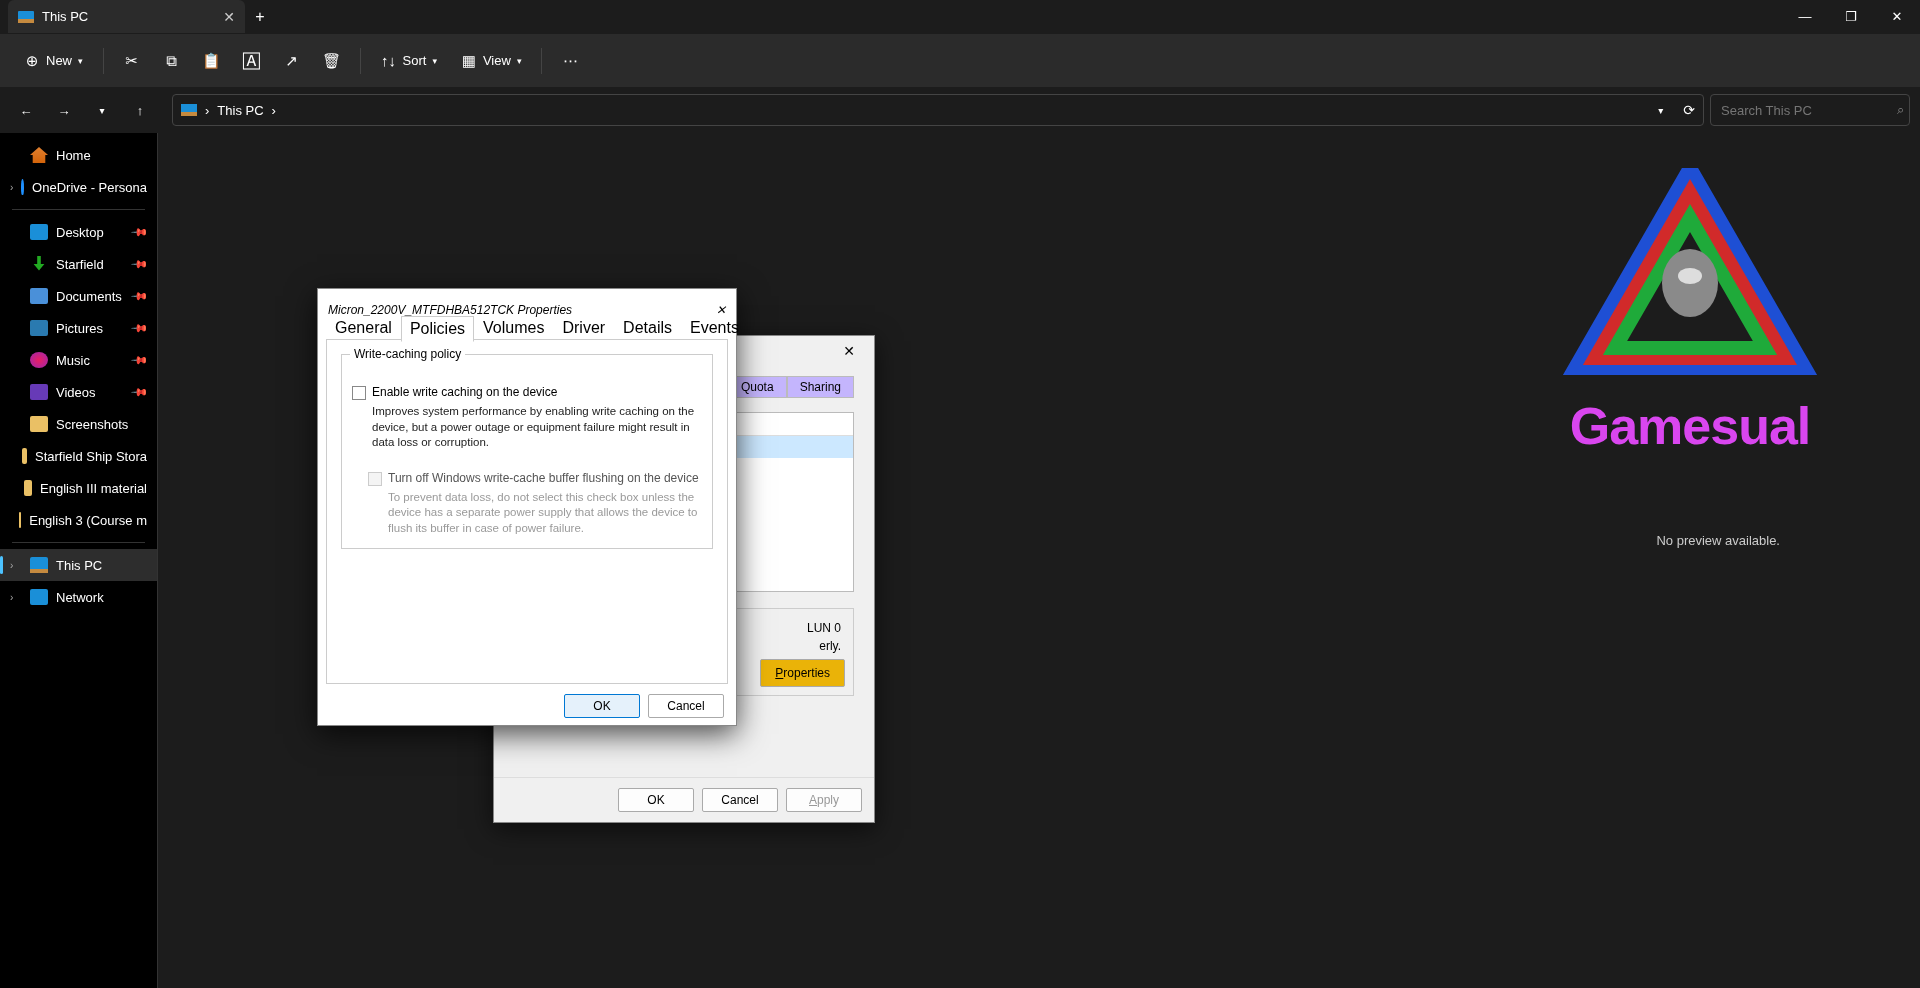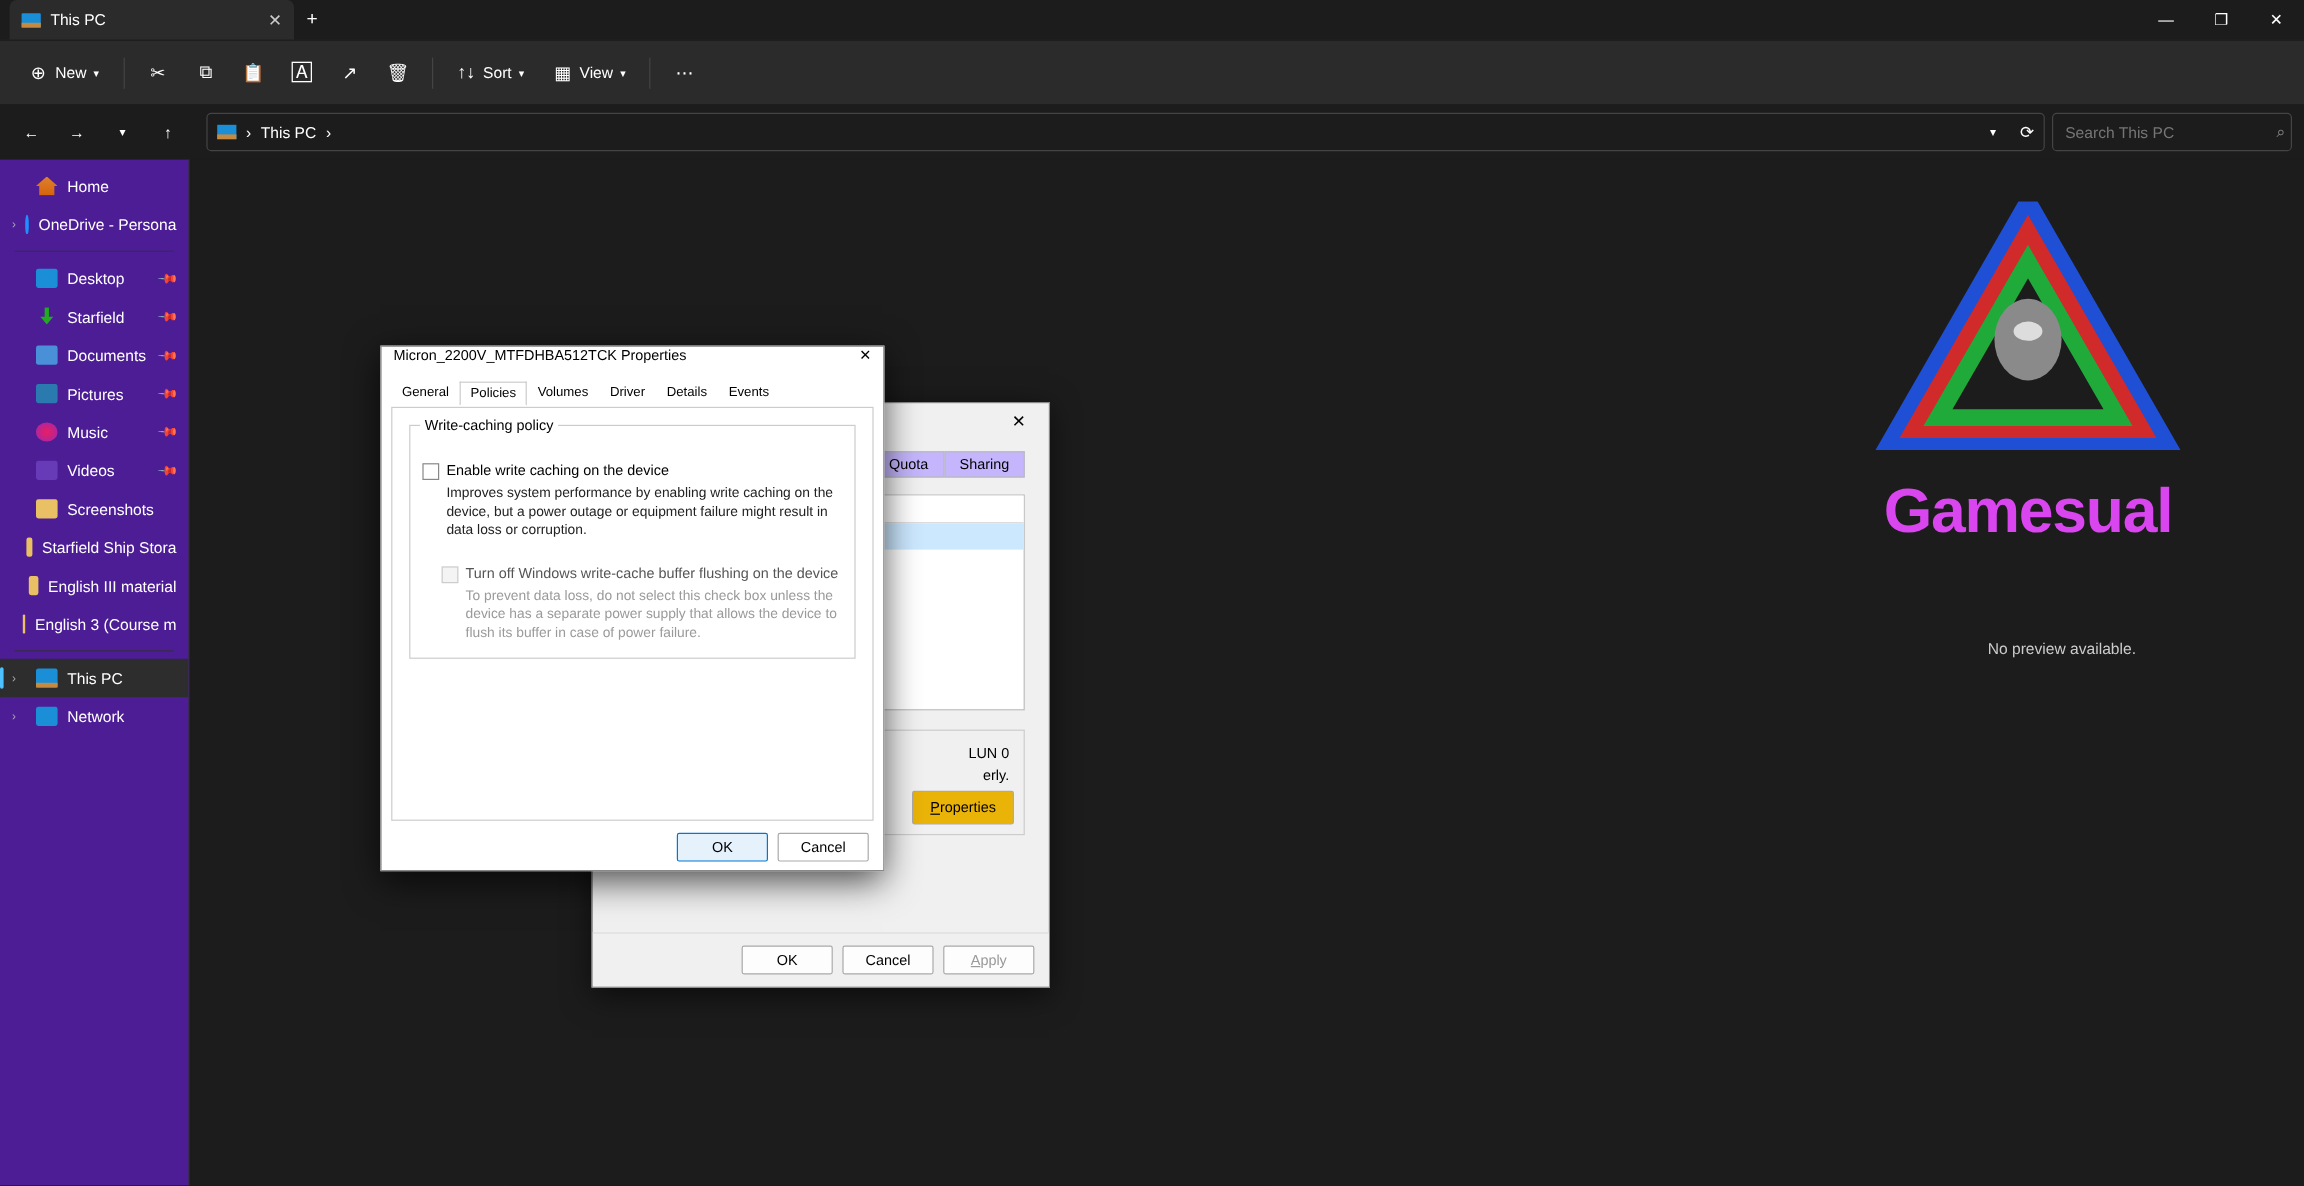--- a/index.html
+++ b/index.html
@@ -25,21 +25,21 @@
 .navbar { height:46px; background:#1c1c1c; display:flex; align-items:center; padding:0 10px; gap:6px; }
 .navbtn { width:32px; height:32px; display:flex; align-items:center; justify-content:center; cursor:pointer; color:#fff; }
 .addr { flex:1; height:32px; background:#1c1c1c; border:1px solid #444; border-radius:4px; display:flex; align-items:center; padding:0 8px; gap:8px; margin-left:10px; }
 .addr-icon { width:16px; height:12px; background:#1a8fd8; position:relative; }
 .addr-icon::after { content:""; position:absolute; bottom:0; left:0; right:0; height:4px; background:#c58a3f; }
 .search { width:200px; height:32px; background:#1c1c1c; border:1px solid #444; border-radius:4px; display:flex; align-items:center; padding:0 10px; color:#888; }
 .search input { background:none; border:none; flex:1; color:#e5e5e5; outline:none; font-size:13px; }
 
 
 .main { display:flex; height:calc(988px - 33px - 54px - 46px); }
-.sidebar { width:158px; background:#4c1d95; padding:6px 0; border-right:1px solid #333; overflow:hidden; }
+.sidebar { width:158px; background:#000000; padding:6px 0; border-right:1px solid #333; overflow:hidden; }
 .sitem { display:flex; align-items:center; height:32px; padding:0 10px; gap:8px; cursor:pointer; white-space:nowrap; position:relative; }
 .sitem.sel { background:#2d2d2d; }
 .sitem.sel::before { content:""; position:absolute; left:0; top:7px; bottom:7px; width:3px; background:#4cc2ff; border-radius:2px; }
 .chev { width:12px; font-size:10px; color:#aaa; }
 .pin { margin-left:auto; font-size:11px; color:#888; transform:rotate(45deg); }
 .sico { width:18px; height:16px; border-radius:2px; }
 .sdiv { height:1px; background:#333; margin:6px 12px; }
 
 .content { flex:1; background:#1c1c1c; position:relative; }
 
@@ -60,22 +60,22 @@
 .dlg-list-row { padding:4px 10px; font-size:12px; }
 .dlg-list-row.sel { background:#cce8ff; }
 .dlg-foot { position:absolute; bottom:0; left:0; right:0; background:#f0f0f0; padding:10px 12px; display:flex; justify-content:flex-end; gap:8px; border-top:1px solid #ddd; }
 .dlg-btn { border:1px solid #aaa; background:#fdfdfd; padding:4px 0; width:76px; text-align:center; font-size:12px; cursor:pointer; border-radius:2px; }
 .dlg-btn.dis { color:#999; }
 .info-box { margin:16px 20px 0; font-size:12px; line-height:1.5; color:#000; }
 .prop-btn { border:1px solid #aaa; background:#eab308; padding:4px 14px; font-size:12px; border-radius:2px; float:right; margin:10px 20px; cursor:pointer; }
 
 
 .dialog-front { position:absolute; left:159px; top:155px; width:420px; height:438px; background:#fff; border:1px solid #888; box-shadow:0 8px 28px rgba(0,0,0,.7); color:#000; }
-.df-title { height:28px; display:flex; align-items:flex-start; padding:0 10px; font-size:12px; }
-.df-tabs { display:flex; padding:0 8px; font-size:11px; height:22px; align-items:flex-start; }
+.df-title { height:28px; display:flex; align-items:flex-end; padding:0 10px; font-size:12px;font-style:italic; }
+.df-tabs { display:flex; padding:0 8px; font-size:16px; height:22px; align-items:center; }
 .df-tab { padding:3px 8px; cursor:pointer; border:1px solid transparent; }
 .df-tab.act { border:1px solid #ccc; border-bottom:1px solid #fff; background:#fff; position:relative; top:1px; }
 .df-panel { border:1px solid #ccc; margin:0 8px; height:345px; padding:14px; font-size:12px; }
 .fieldset { border:1px solid #ccc; padding:10px 10px 12px; position:relative; }
 .legend { position:absolute; top:-8px; left:8px; background:#fff; padding:0 4px; font-size:12px; }
 .cb-row { display:flex; align-items:flex-start; gap:6px; margin-top:20px; }
 .cb { width:14px; height:14px; border:1px solid #888; flex-shrink:0; margin-top:1px; }
 .cb.dis { border-color:#ccc; background:#f4f4f4; }
 .desc { font-size:11.5px; color:#222; margin:4px 0 0 20px; line-height:1.35; }
 .desc.dis { color:#9a9a9a; }

